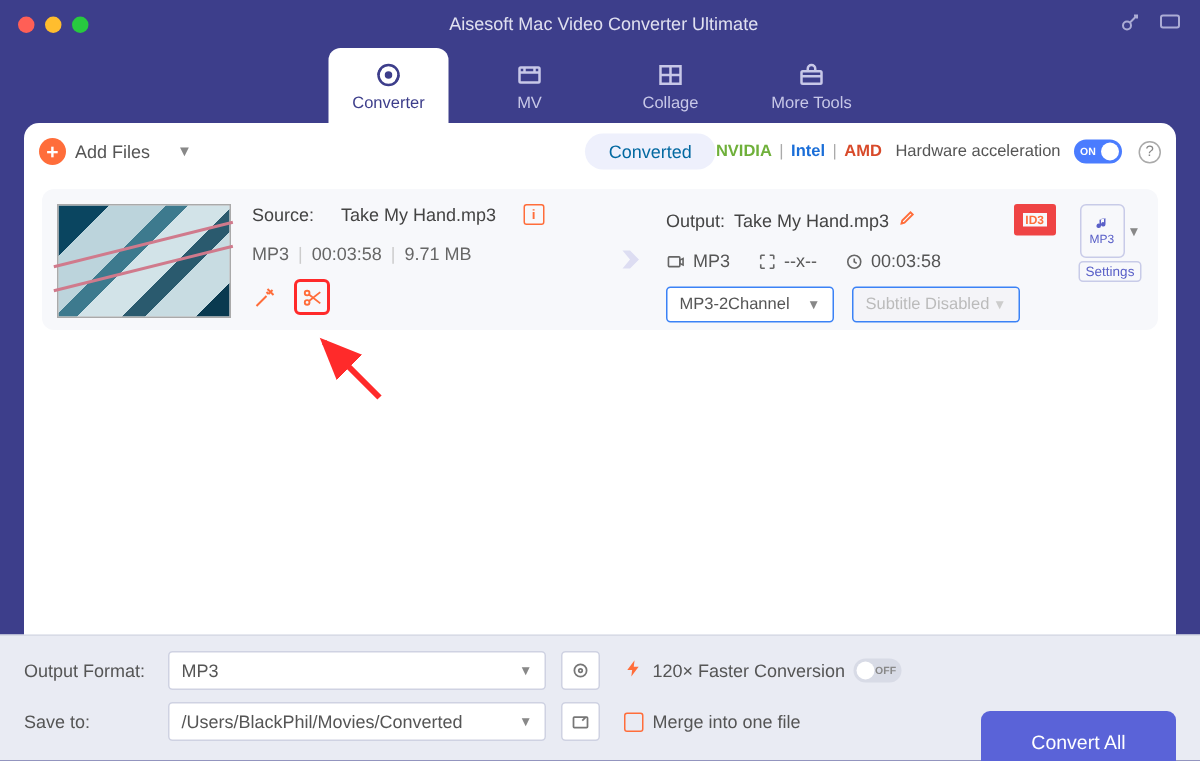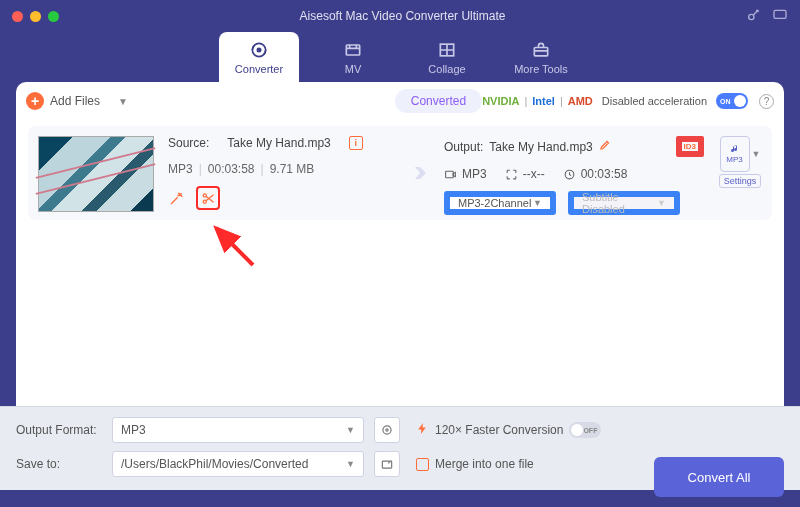--- a/index.html
+++ b/index.html
@@ -17,21 +17,21 @@
 .tab { width: 80px; height: 50px; display: flex; flex-direction: column; align-items: center; justify-content: center; gap: 3px; color: #c8c8e8; border-radius: 8px 8px 0 0; cursor: pointer; }
 .tab.active { background: #fff; color: #3d3e8b; }
 .tab svg { width: 20px; height: 20px; }
 .tablabel { font-size: 11px; }
 .workarea { margin: 0 16px 0 16px; background: #fff; border-radius: 10px 10px 0 0; height: 345px; display: flex; flex-direction: column; }
 .toolbar { display: flex; align-items: center; height: 38px; padding: 0 10px; font-size: 12px; color: #555; }
 .addfiles { display: flex; align-items: center; gap: 6px; cursor: pointer; }
 .plusicon { width: 18px; height: 18px; border-radius: 50%; background: #ff6d3a; color: #fff; display: flex; align-items: center; justify-content: center; font-weight: bold; font-size: 14px; }
 .chev { margin-left: 12px; color: #888; font-size: 10px; }
 .seg { margin-left: auto; display: flex; background: #eef0fc; border-radius: 14px; height: 24px; overflow: hidden; }
-.segbtn { padding: 0 16px; display: flex; align-items: center; color: #8b5cf6; cursor: pointer; }
+.segbtn { padding: 0 16px; display: flex; align-items: center; color: #0369a1; cursor: pointer; }
 .segbtn.active { background: #dbe0fb; color: #555bcf; }
 .hwaccel { display: flex; align-items: center; gap: 5px; font-size: 11px; }
 .hwaccel .nv { color: #6fb03a; font-weight: 600; }
 .hwaccel .sep { color: #aaa; }
 .hwaccel .intel { color: #1a6ed8; font-weight: 600; }
 .hwaccel .amd { color: #d84a2a; font-weight: 600; }
 .toggle { width: 32px; height: 16px; border-radius: 8px; background: #4a7cff; position: relative; margin-left: 4px; display:flex; align-items:center; }
 .toggle::before { content:"ON"; color:#fff; font-size:7px; margin-left:4px; font-weight:600; }
 .toggle::after { content: ""; width: 12px; height: 12px; border-radius: 50%; background: #fff; position: absolute; right: 2px; top: 2px; }
 .help { width: 15px; height: 15px; border: 1px solid #aaa; border-radius: 50%; color: #888; display: flex; align-items: center; justify-content: center; font-size: 10px; margin-left: 6px; }
@@ -54,30 +54,30 @@
 .arrowmid { width: 28px; display: flex; align-items: center; justify-content: center; }
 .arrowmid svg { width: 24px; height: 20px; opacity:.55; }
 .outcol { flex: 1; display: flex; flex-direction: column; gap: 10px; font-size: 12px; color: #444; }
 .outline1 { display:flex; align-items:center; gap:6px; }
 .outline1 .id3 { margin-left:auto; color:#ff6d3a; border:6px solid #ef4444; border-radius:2px; font-size:8px; padding:0 2px; font-weight:700; }
 .pencil { color:#ff6d3a; }
 .outline2 { display:flex; align-items:center; gap:18px; color:#555; }
 .outline2 .grp { display:flex; align-items:center; gap:5px; }
 .outline2 svg { width:13px; height:13px; }
 .outline3 { display:flex; gap:12px; }
-.select { height:24px; border:6px solid #3b82f6; border-radius:3px; padding:0 8px; display:flex; align-items:center; background:#fff; color:#555; font-size:11px; width:112px; justify-content:space-between; }
+.select { height:24px; border:1px solid #3b82f6; border-radius:3px; padding:0 8px; display:flex; align-items:center; background:#fff; color:#555; font-size:11px; width:112px; justify-content:space-between; }
 .select.disabled { color:#bbb; background:#f4f4f8; }
 .rightprofile { width:44px; display:flex; flex-direction:column; align-items:center; gap:2px; }
 .profilemain { display:flex; align-items:center; gap:2px; }
 .profileicon { width:30px; height:36px; border:1px solid #c8cbe8; border-radius:4px; display:flex; flex-direction:column; align-items:center; justify-content:center; color:#5a60c8; font-size:8px; gap:1px; }
 .profileicon svg { width:12px; height:10px; }
 .settingsbtn { font-size:9px; color:#5a60c8; border:1px solid #c8cbe8; border-radius:3px; padding:1px 4px; }
 .redarrow { position:absolute; left:182px; top:100px; pointer-events:none; }
 .redarrow svg { width:60px; height:50px; }
-.footer { position:absolute; bottom:17px; left:0; right:0; height:84px; background:#e9ebf3; padding:10px 16px; display:flex; flex-direction:column; gap:8px; font-size:12px; color:#555; border-top:1px solid #d8dbe6; }
+.footer { position:absolute; bottom:0; left:0; right:0; height:84px; background:#e9ebf3; padding:10px 16px; display:flex; flex-direction:column; gap:8px; font-size:12px; color:#555; border-top:1px solid #d8dbe6; }
 .frow { display:flex; align-items:center; gap:10px; }
 .flabel { width:86px; }
 .fselect { flex:0 0 252px; height:26px; border:1px solid #cfd2e2; border-radius:3px; background:#fff; display:flex; align-items:center; padding:0 8px; justify-content:space-between; color:#555; }
 .sqbtn { width:26px; height:26px; border:1px solid #cfd2e2; border-radius:3px; display:flex; align-items:center; justify-content:center; background:#fff; color:#777; }
 .sqbtn svg { width:14px; height:14px; }
 .fastconv { display:flex; align-items:center; gap:6px; margin-left:6px; }
 .bolt { color:#ff6d3a; }
 .offtoggle { width:32px; height:16px; border-radius:8px; background:#d8dbe6; position:relative; display:flex; align-items:center; justify-content:flex-end; }
 .offtoggle::before { content:"OFF"; color:#888; font-size:7px; margin-right:4px; font-weight:600; }
 .offtoggle::after { content:""; width:12px; height:12px; border-radius:50%; background:#fff; position:absolute; left:2px; top:2px; }
@@ -147,21 +147,21 @@
     </div>
     <div class="seg">
       <div class="segbtn">Converted</div>
     </div>
     <div class="hwaccel">
       <span class="nv">NVIDIA</span>
       <span class="sep">|</span>
       <span class="intel">Intel</span>
       <span class="sep">|</span>
       <span class="amd">AMD</span>
-      <span style="margin-left:4px;">Disabled acceleration</span>
+      <span style="margin-left:4px;">Hardware acceleration</span>
       <div class="toggle"></div>
       <div class="help">?</div>
     </div>
   </div>
 
   <div class="filearea">
     <div class="filerow">
       <div class="thumb"></div>
 
       <div class="srccol">

